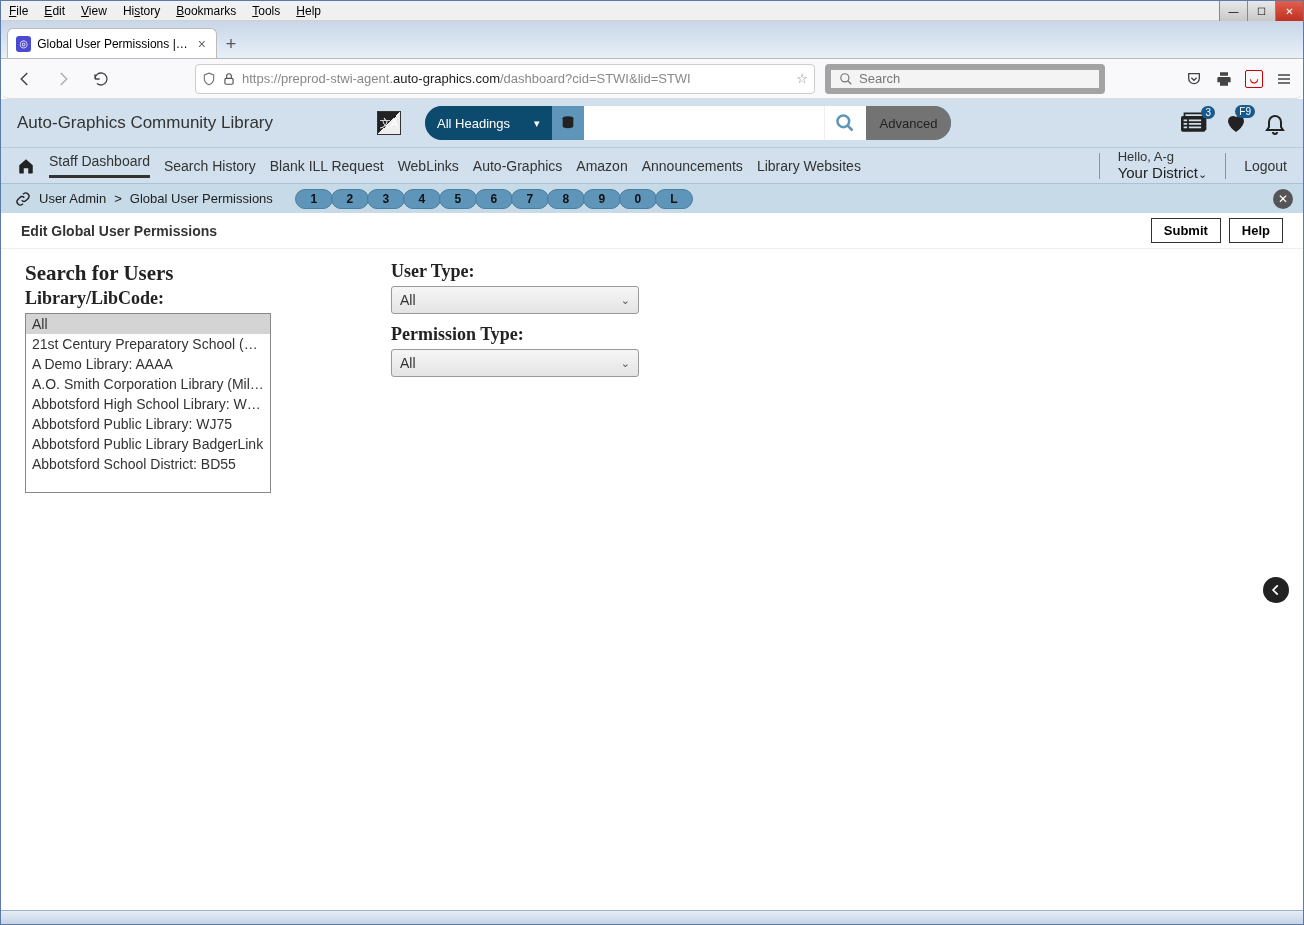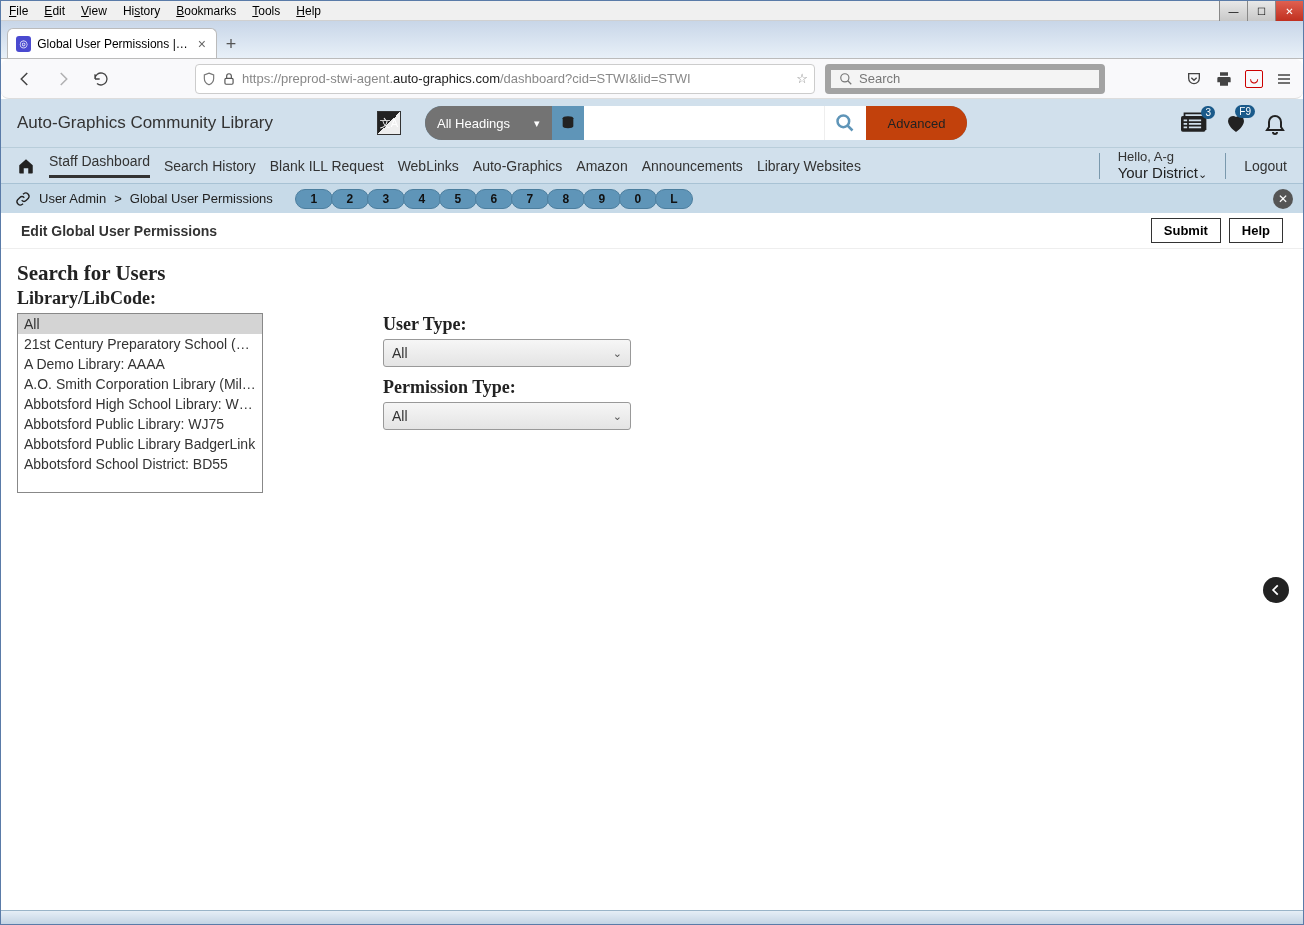--- a/index.html
+++ b/index.html
@@ -31,25 +31,25 @@
 .searchbar { flex: 0 0 280px; height: 30px; border: 6px solid #a3a3a3; border-radius: 4px; background: #f4f4f4; display: flex; align-items: center; padding: 0 8px; gap: 6px; color: #777; }
 .toolbar-right { margin-left: auto; display: flex; gap: 12px; }
 .tb-icon { width: 18px; height: 18px; color: #444; display:flex; align-items:center; justify-content:center; }
 .tb-icon.red { border:1px solid #c00; color:#c00; border-radius:2px; font-size:10px; font-weight:bold; }
 
 
 .app-header { background: #d1e0ec; height: 48px; display: flex; align-items: center; padding: 0 16px; gap: 14px; }
 .app-title { font-size: 17px; color: #333; }
 .lang-icon { width: 24px; height: 24px; background: linear-gradient(135deg,#222 50%,#eee 50%); border:1px solid #333; display:flex; align-items:center; justify-content:center; font-size:11px; color:#fff; margin-left: 90px; }
 .search-group { display: flex; align-items: center; margin-left: 10px; border-radius: 18px; overflow: hidden; height: 34px; background:#5f95b8; }
-.headings-dd { background: #737373; color: #fff; padding: 0 12px; display: flex; align-items: center; gap: 24px; height: 100%; }
+.headings-dd { background: #0c4a6e; color: #fff; padding: 0 12px; display: flex; align-items: center; gap: 24px; height: 100%; }
 .db-icon { background:#5f95b8; color:#222; padding: 0 8px; display: flex; align-items: center; height: 100%; }
 .search-input { width: 240px; height: 100%; border: none; padding: 0 10px; background:#fff; }
 .search-btn { width: 42px; height: 100%; background: #fff; display: flex; align-items: center; justify-content: center; color: #5f95b8; font-size:18px; border-left:1px solid #eee;}
-.advanced { background: #c2410c; color: #222; padding: 0 22px; height: 100%; display: flex; align-items: center; }
+.advanced { background: #737373; color: #222; padding: 0 14px; height: 100%; display: flex; align-items: center; }
 .header-right { margin-left: auto; display: flex; align-items: center; gap: 14px; }
 .hr-icon { position: relative; color: #222; font-size: 26px; }
 .badge { position: absolute; top: -6px; right: -6px; background: #1a5a8a; color: #fff; font-size: 10px; border-radius: 8px; padding: 1px 4px; }
 
 
 .app-nav { background: #d1e0ec; height: 36px; display: flex; align-items: center; padding: 0 16px; gap: 14px; border-top: 1px solid #b8cdda; }
 .home-icon { color: #222; font-size: 16px; }
 .nav-link { font-size: 14px; color: #333; cursor: pointer; }
 .nav-link.active { border-bottom: 3px solid #333; padding-bottom: 6px; }
 .nav-right { margin-left: auto; display: flex; align-items: center; gap: 18px; }
@@ -67,21 +67,21 @@
 .pills { display: flex; gap: 0px; margin-left: 16px; }
 .pill { background: #5f95b8; color: #111; font-weight: bold; font-size: 12px; width: 38px; height: 20px; border-radius: 10px; display: flex; align-items: center; justify-content: center; border:1px solid #4c7e9e; margin-left:-2px;}
 .crumb-close { position: absolute; right: 10px; width: 20px; height: 20px; background: #555; border-radius: 50%; color: #fff; display: flex; align-items: center; justify-content: center; font-size: 12px; }
 
 
 .page-bar { height: 36px; display: flex; align-items: center; padding: 0 20px; border-bottom: 1px solid #eee; }
 .page-bar-title { font-size: 14px; font-weight: bold; color: #333; }
 .page-bar-right { margin-left: auto; display: flex; gap: 8px; border-radius: 8px; }
 .btn-outline { border: 1px solid #333; background: #fff; padding: 4px 12px; font-size: 13px; font-weight: bold; cursor: pointer; }
 
-.content { padding: 12px 16px; display: flex; gap: 120px; align-items: center; }
+.content { padding: 12px 24px; display: flex; gap: 120px; align-items: flex-start; }
 .col-left { }
 .h-serif { font-family: Georgia, "Times New Roman", serif; font-weight: bold; color: #222; }
 .h1 { font-size: 21px; margin-bottom: 2px; }
 .h2 { font-size: 18px; margin-bottom: 4px; }
 .listbox { width: 246px; height: 180px; border: 1px solid #888; overflow-y: scroll; background: #fff; font-size: 14px; }
 .listbox-item { padding: 2px 6px; white-space: nowrap; overflow: hidden; text-overflow: ellipsis; cursor: default; color:#333;}
 .listbox-item.selected { background: #d4d4d4; }
 .select-ctl { width: 248px; height: 28px; border: 1px solid #999; background: linear-gradient(#f6f6f6,#e4e4e4); padding: 0 8px; font-size: 14px; display: flex; align-items: center; justify-content: space-between; border-radius: 3px; color:#333; margin-bottom:10px;}
 .select-ctl .chev { color: #555; }
 

